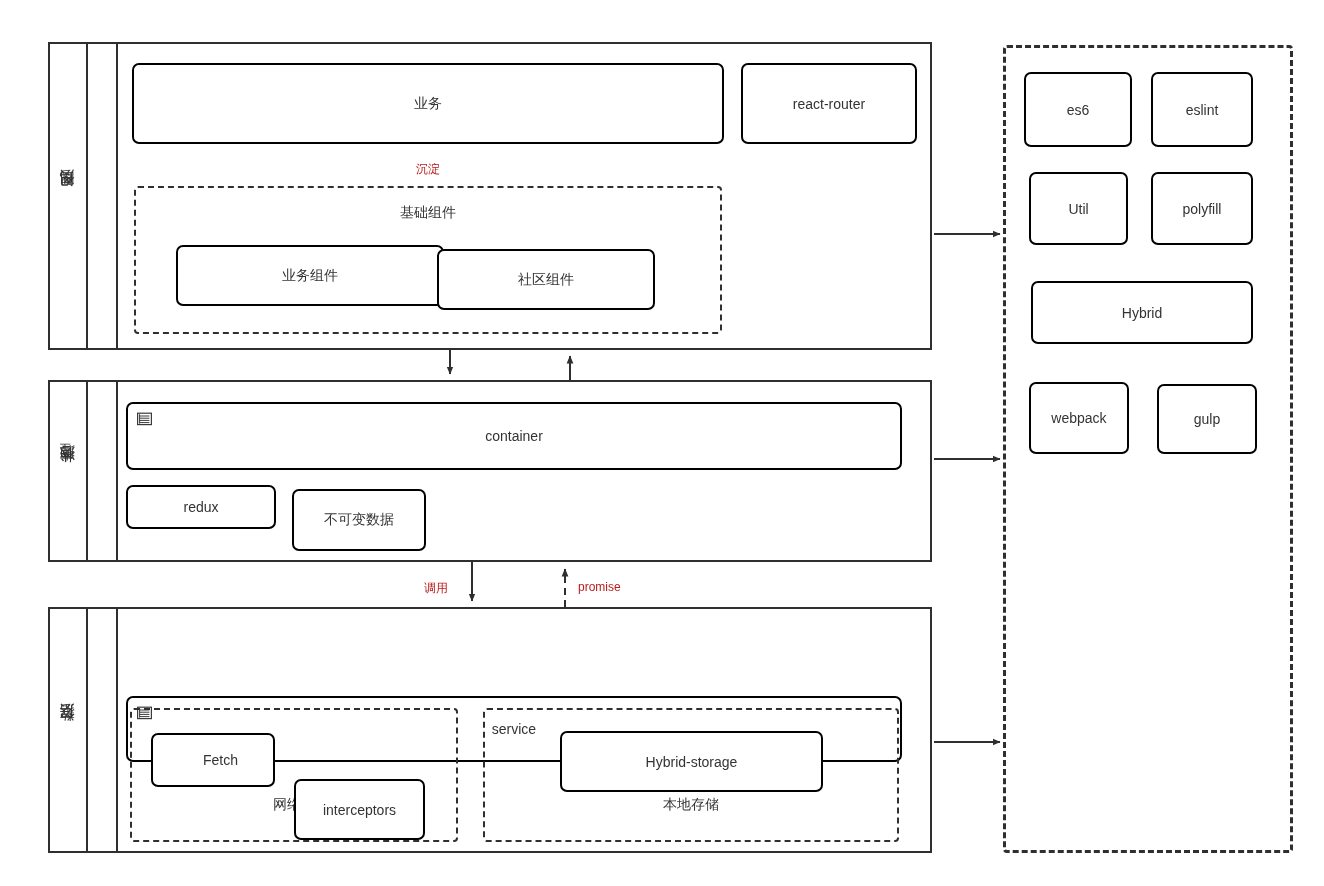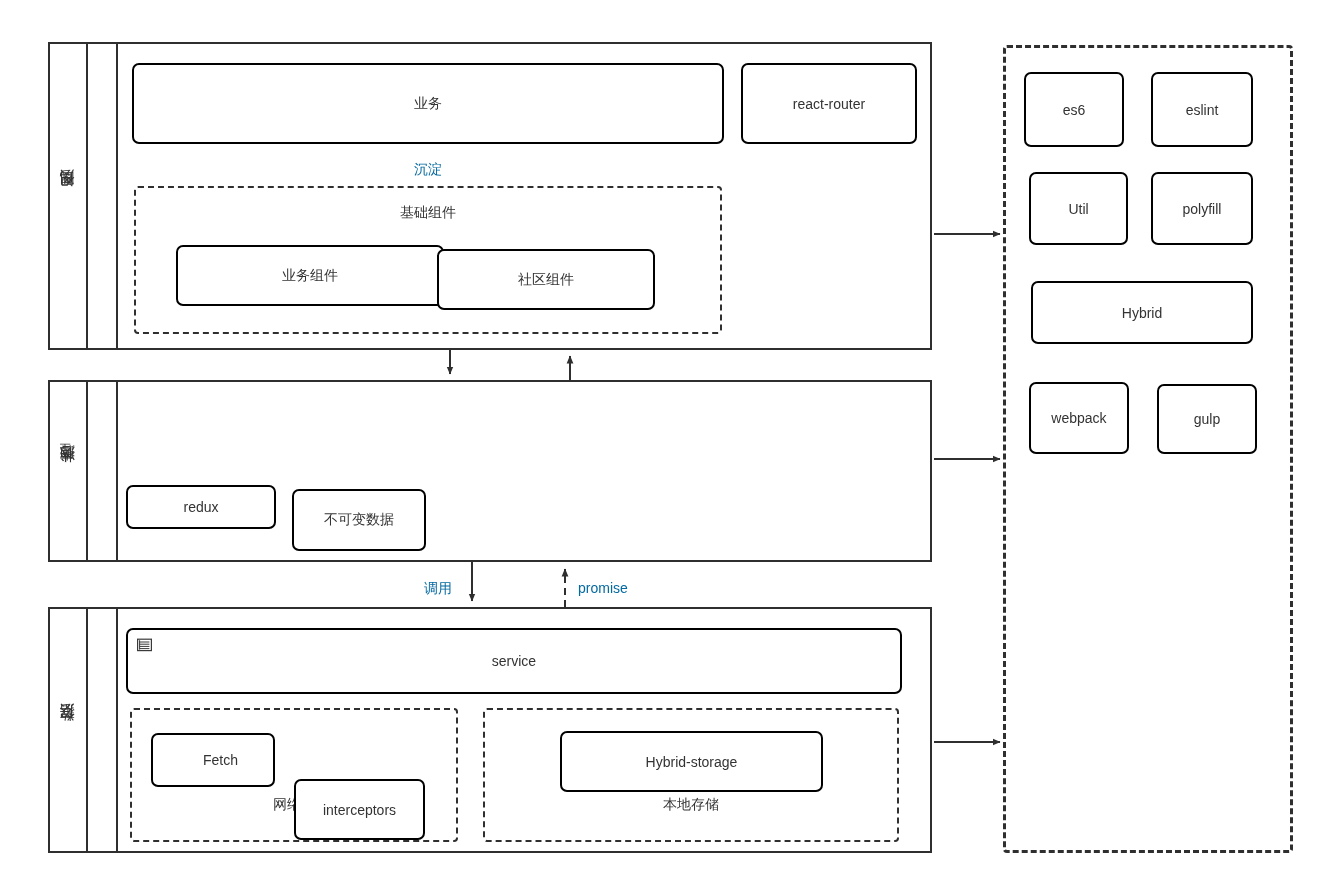--- a/index.html
+++ b/index.html
@@ -73,22 +73,22 @@
     position: absolute;
     font-size: 14px;
     color: #333333;
     text-align: center;
     white-space: nowrap;
   }
 
   
   .caption {
     position: absolute;
-    font-size: 14px;
-    color: #0369a1;
+    font-size: 12px;
+    color: #b91c1c;
     white-space: nowrap;
   }
 
   
   .list-icon {
     position: absolute;
     left: 9px;
     top: 8px;
     width: 15px;
     height: 15px;
@@ -165,20 +165,33 @@
     <span>社区组件</span>
   </div>
 
   <div class="abs layer-frame" style="left:48px; top:380px; width:884px; height:182px;">
   </div>
   <div class="abs layer-label-cell" style="left:48px; top:380px; width:40px; height:182px;">
     <span class="layer-label-text">状态管理</span>
   </div>
   <div class="abs layer-inner-divider" style="left:88px; top:380px; width:30px; height:182px;"></div>
 
+  <div class="abs box box-with-icon" style="left:126px; top:402px; width:776px; height:68px;">
+    <span class="list-icon">
+      <svg width="15" height="15" viewBox="0 0 15 15">
+        <rect x="0.6" y="1.2" width="13.8" height="11.4" fill="#ffffff" stroke="#3a3a3a" stroke-width="1.2"></rect>
+        <line x1="2.6" y1="4.0" x2="12.4" y2="4.0" stroke="#3a3a3a" stroke-width="1"></line>
+        <line x1="2.6" y1="6.2" x2="12.4" y2="6.2" stroke="#3a3a3a" stroke-width="1"></line>
+        <line x1="2.6" y1="8.4" x2="12.4" y2="8.4" stroke="#3a3a3a" stroke-width="1"></line>
+        <line x1="2.6" y1="10.6" x2="12.4" y2="10.6" stroke="#3a3a3a" stroke-width="1"></line>
+        <line x1="2.6" y1="2.2" x2="2.6" y2="11.6" stroke="#3a3a3a" stroke-width="1"></line>
+      </svg>
+    </span>
+    <span>container</span>
+  </div>
 
   <div class="abs box" style="left:126px; top:485px; width:150px; height:44px;">
     <span>redux</span>
   </div>
 
   <div class="abs box" style="left:292px; top:489px; width:134px; height:62px;">
     <span>不可变数据</span>
   </div>
 
   <div class="caption" style="left:424px; top:580px;">
@@ -226,21 +239,21 @@
       <span>本地存储</span>
     </div>
   </div>
   <div class="abs box" style="left:560px; top:731px; width:263px; height:61px;">
     <span>Hybrid-storage</span>
   </div>
 
   <div class="abs tool-panel" style="left:1003px; top:45px; width:290px; height:808px;">
   </div>
 
-  <div class="abs box" style="left:1024px; top:72px; width:100px; height:75px;">
+  <div class="abs box" style="left:1024px; top:72px; width:108px; height:75px;">
     <span>es6</span>
   </div>
   <div class="abs box" style="left:1151px; top:72px; width:102px; height:75px;">
     <span>eslint</span>
   </div>
   <div class="abs box" style="left:1029px; top:172px; width:99px; height:73px;">
     <span>Util</span>
   </div>
   <div class="abs box" style="left:1151px; top:172px; width:102px; height:73px;">
     <span>polyfill</span>

